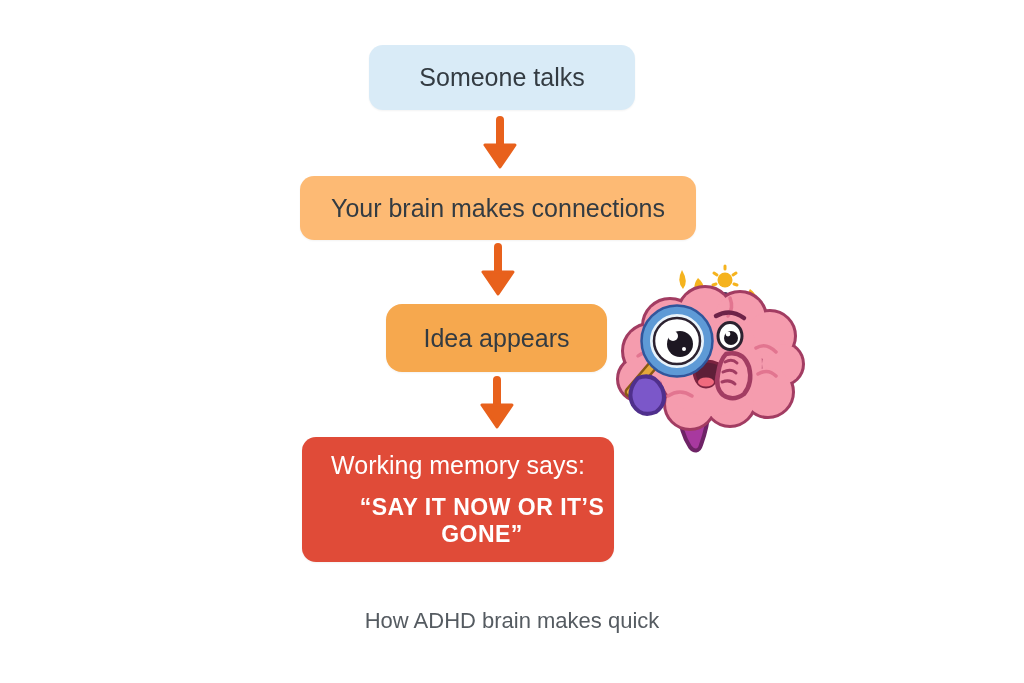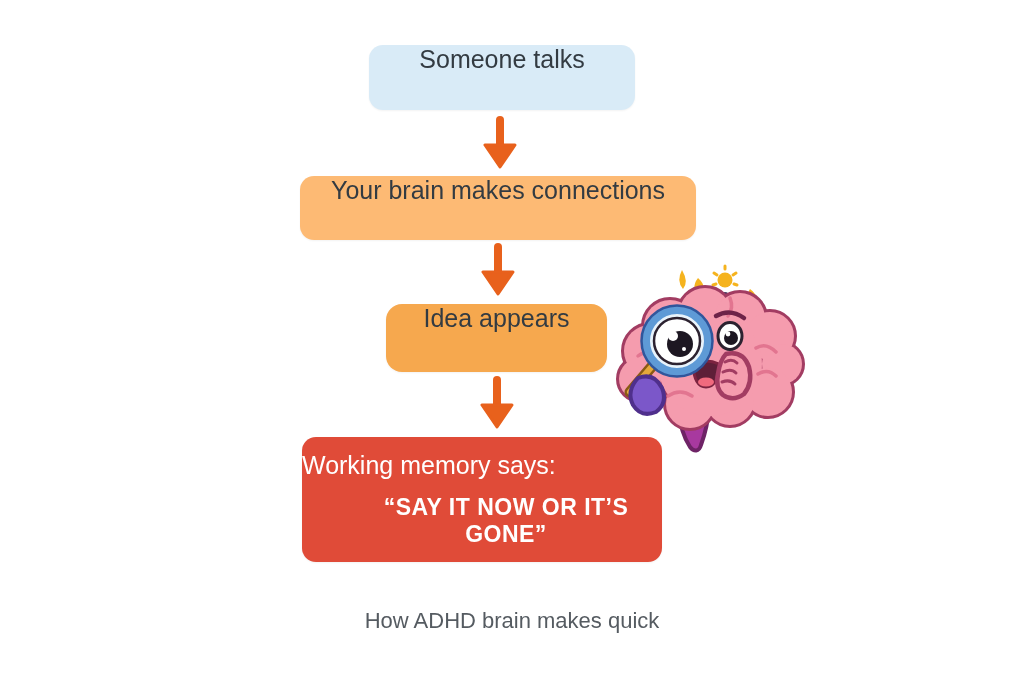--- a/index.html
+++ b/index.html
@@ -1,30 +1,30 @@
 <!DOCTYPE html>
 <html><head>
 <meta charset="utf-8">
 <style>
   html,body{margin:0;padding:0;background:#ffffff;}
   .stage{
     position:relative;width:1024px;height:683px;background:#ffffff;overflow:hidden;
     font-family:"Liberation Sans", sans-serif;
   }
   .flow-box{
-    position:absolute;display:flex;align-items:flex-start;justify-content:center;
+    position:absolute;display:flex;align-items:center;justify-content:center;
     border-radius:14px;color:#333b42;font-size:25px;font-weight:500;
     box-shadow:0 1px 2px rgba(0,0,0,0.05);
     text-align:center;
   }
   .box-1{left:369px;top:45px;width:266px;height:65px;background:#d9ebf7;}
   .box-2{left:300px;top:176px;width:396px;height:64px;background:#fdba74;}
   .box-3{left:386px;top:304px;width:221px;height:68px;background:#f6a84e;border-radius:16px;}
   .box-4{
-    left:302px;top:437px;width:360px;height:125px;background:#e04b38;color:#ffffff;
+    left:302px;top:437px;width:312px;height:125px;background:#e04b38;color:#ffffff;
     flex-direction:column;justify-content:center;gap:14px;
   }
   .box-4 .line1{font-size:25px;font-weight:500;}
   .box-4 .line2{font-size:23px;font-weight:700;letter-spacing:0.5px;margin-left:48px;}
   .arrow{position:absolute;width:40px;height:54px;}
   .arrow-1{left:480px;top:116px;}
   .arrow-2{left:478px;top:243px;}
   .arrow-3{left:477px;top:376px;}
   .caption{
     position:absolute;left:0;top:608px;width:1024px;text-align:center;

